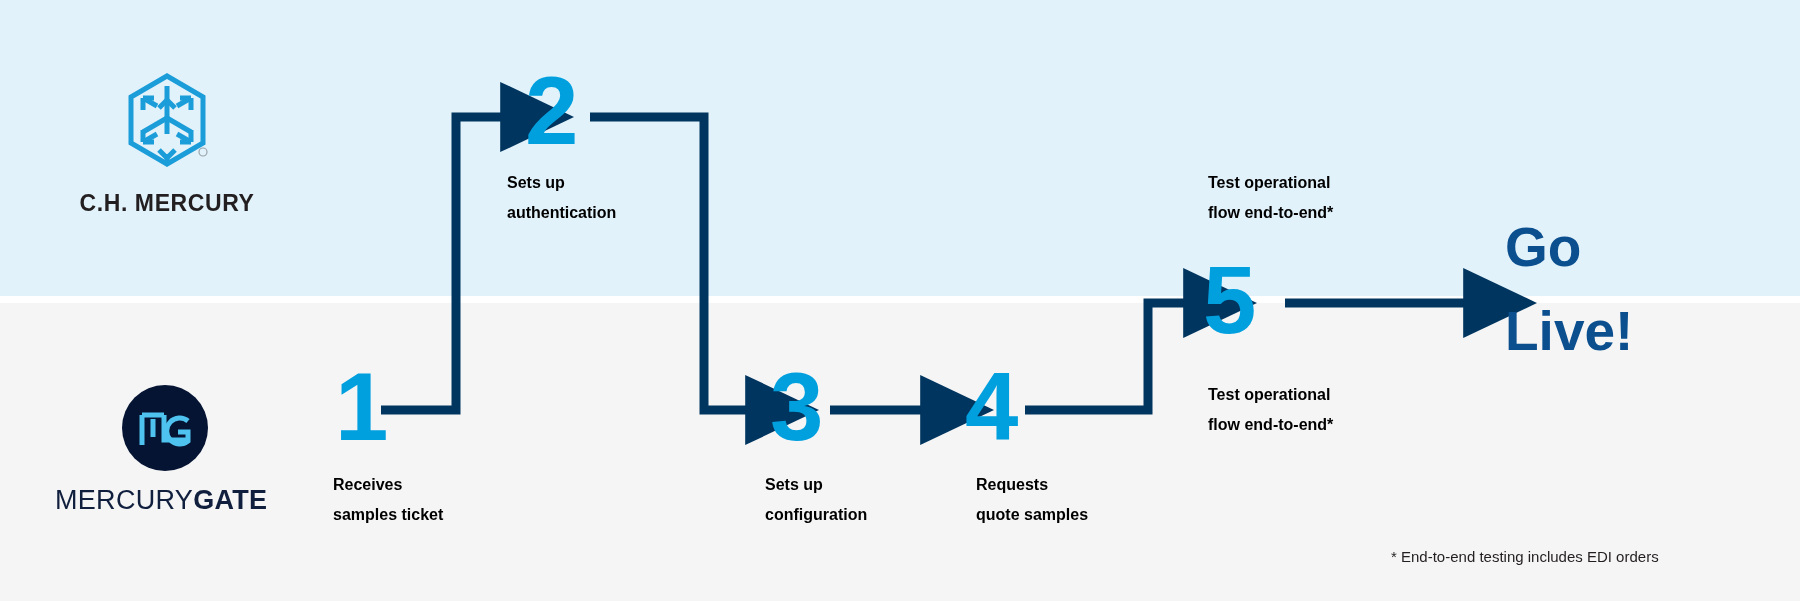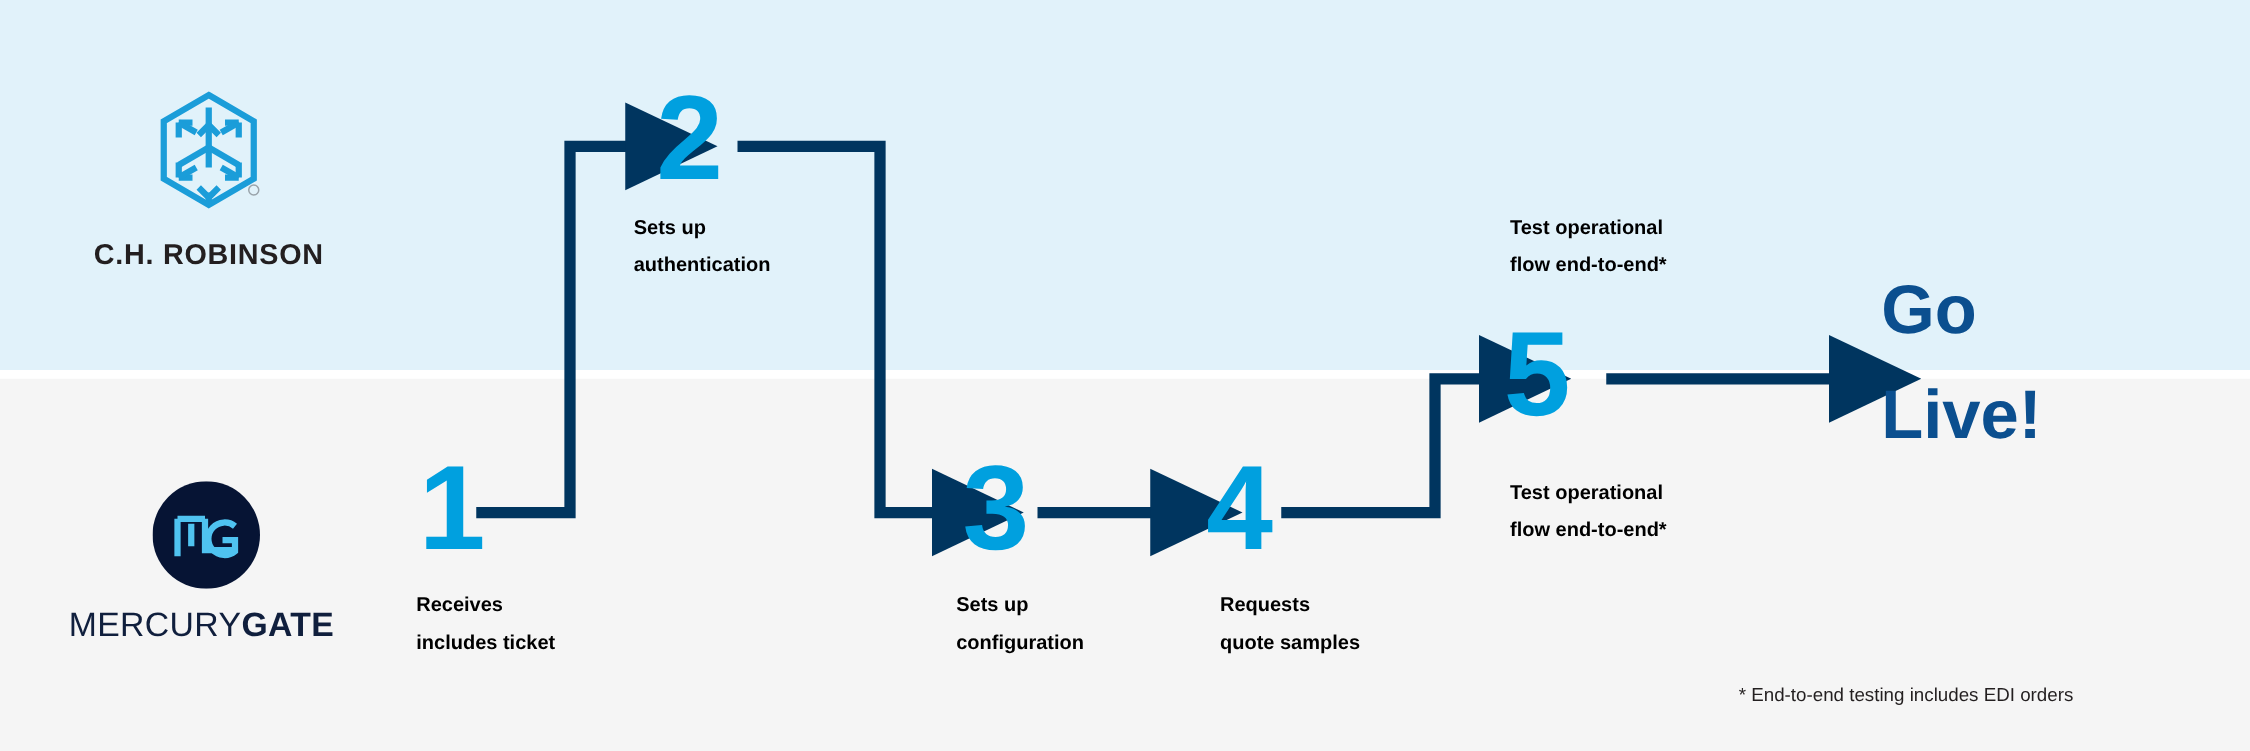--- a/index.html
+++ b/index.html
@@ -153,21 +153,21 @@
       <g fill="none" stroke="#1b9dd9" stroke-width="5">
         <path d="M44,14 L44,28"></path>
         <path d="M44,82 L44,92"></path>
         <path d="M20,26 L34,34"></path>
         <path d="M68,26 L54,34"></path>
         <path d="M20,70 L34,62"></path>
         <path d="M68,70 L54,62"></path>
       </g>
       <circle cx="80" cy="80" r="4" fill="none" stroke="#9aa4ab" stroke-width="1.2"></circle>
     </svg>
-    <div class="chr-wordmark">C.H. ROBINSON</div>
+    <div class="chr-wordmark">C.H. MERCURY</div>
   </div>
 
   <div class="mg-logo-wrap">
     <svg class="mg-circle" viewBox="0 0 86 86">
       <circle cx="43" cy="43" r="43" fill="#061434"></circle>
       <g fill="none" stroke="#4fc3f0" stroke-width="5">
 
         <path d="M20,30 L20,60"></path>
         <path d="M20,30 L42,30"></path>
         <path d="M31,34 L31,52"></path>
@@ -200,21 +200,21 @@
     </g>
   </svg>
 
   <div class="step-num" style="left:335px; top:359px;">1</div>
   <div class="step-num" style="left:525px; top:63px;">2</div>
   <div class="step-num" style="left:770px; top:359px;">3</div>
   <div class="step-num" style="left:965px; top:359px;">4</div>
   <div class="step-num" style="left:1203px; top:252px;">5</div>
 
   <div class="caption" style="left:333px; top:470px;">Receives
-includes ticket</div>
+samples ticket</div>
   <div class="caption" style="left:507px; top:168px;">Sets up
 authentication</div>
   <div class="caption" style="left:765px; top:470px;">Sets up
 configuration</div>
   <div class="caption" style="left:976px; top:470px;">Requests
 quote samples</div>
   <div class="caption" style="left:1208px; top:168px;">Test operational
 flow end-to-end*</div>
   <div class="caption" style="left:1208px; top:380px;">Test operational
 flow end-to-end*</div>

